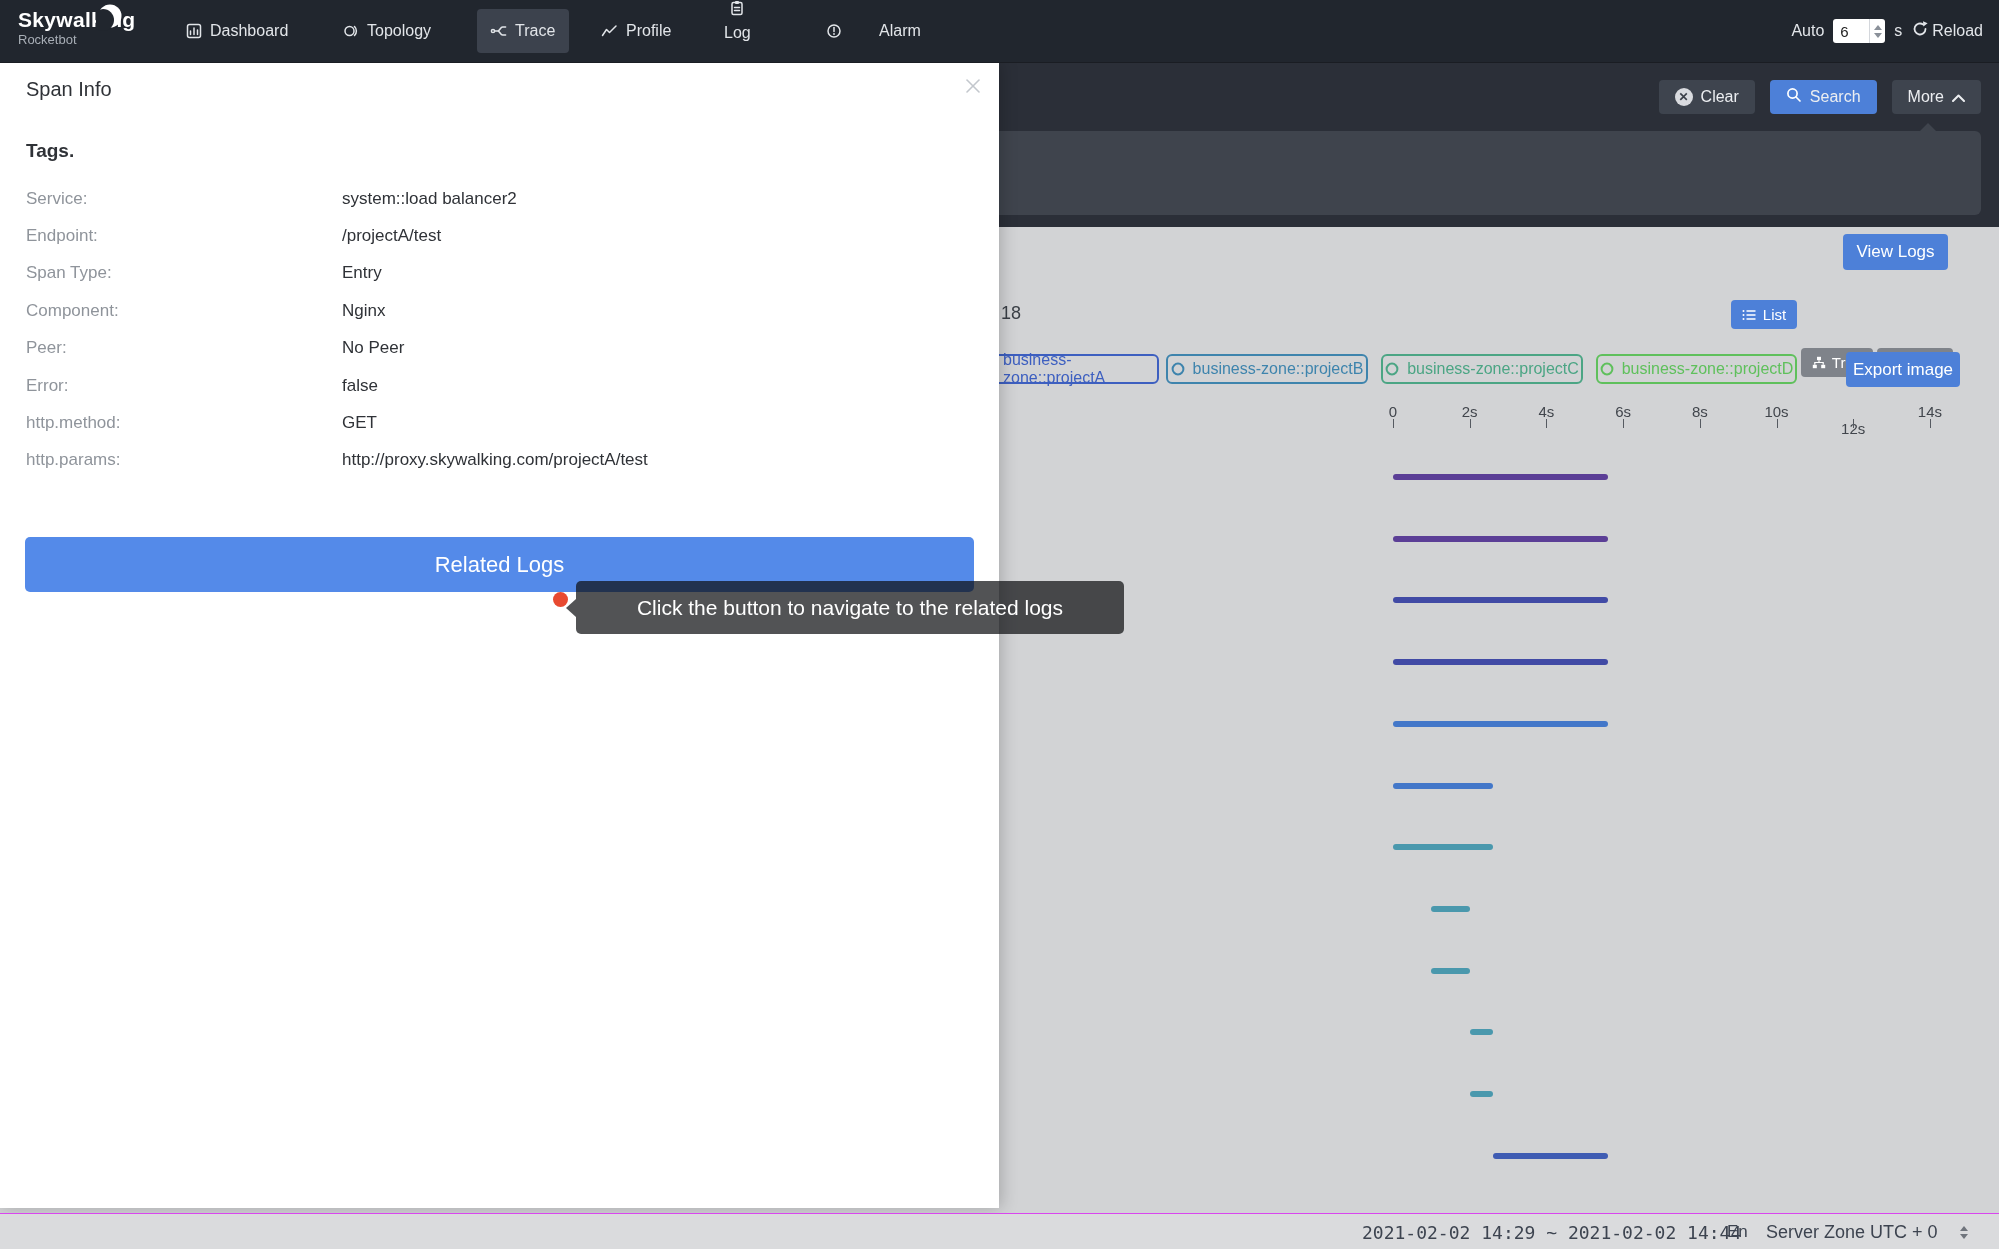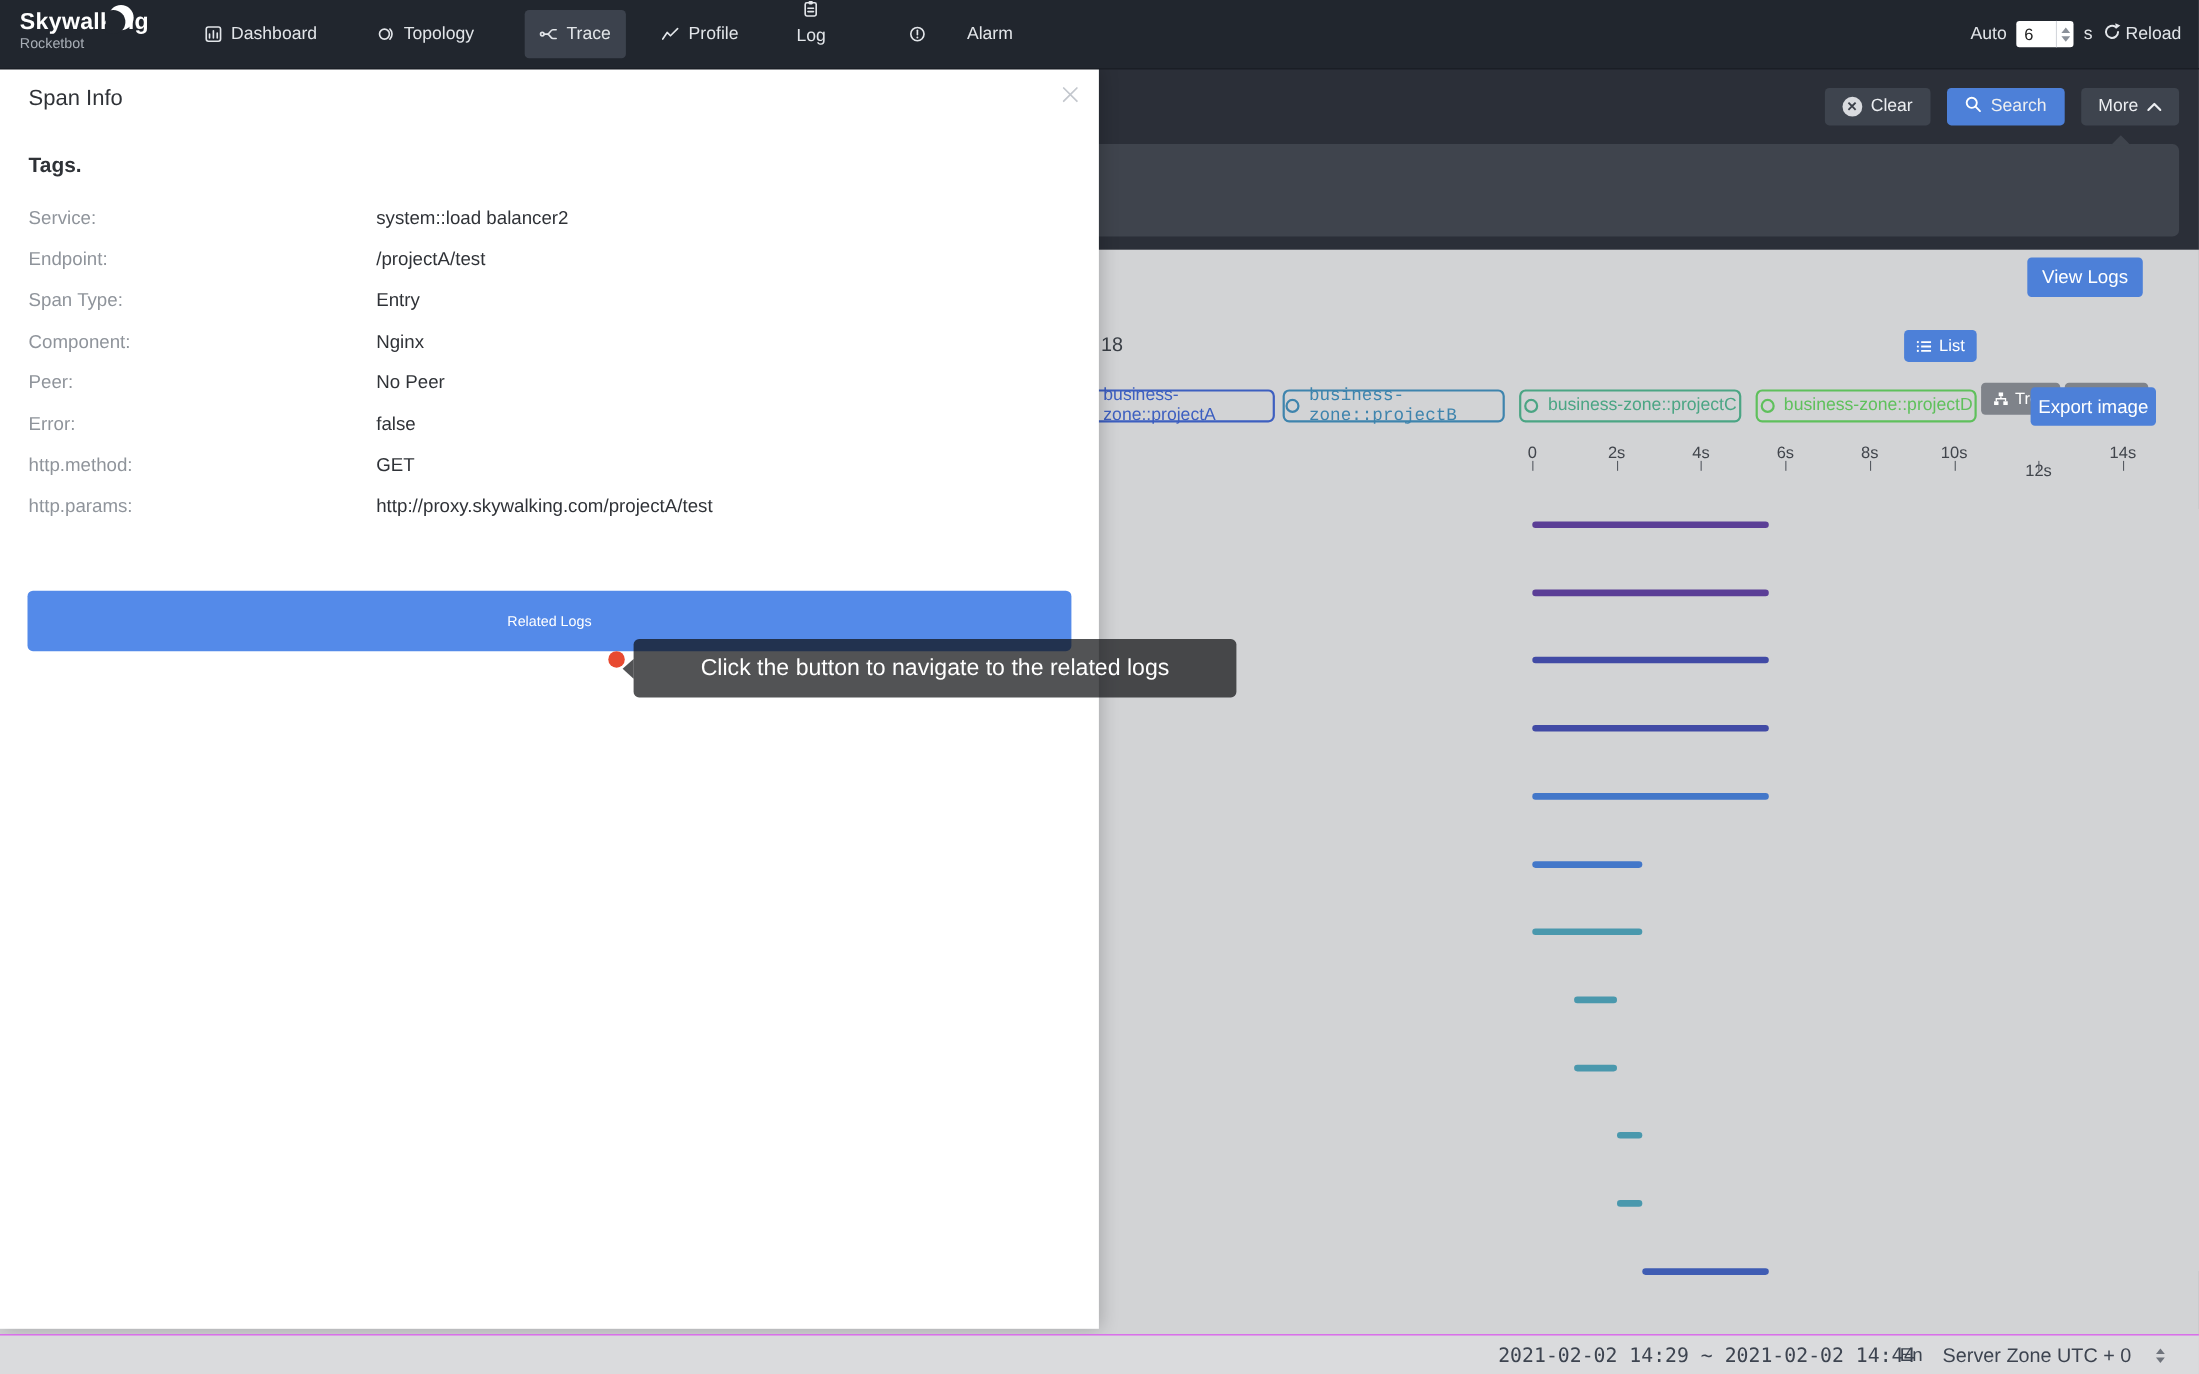--- a/index.html
+++ b/index.html
@@ -60,21 +60,21 @@
   
   .modal{position:absolute;left:0;top:62px;width:999px;height:1146px;background:#fff;z-index:20;
          box-shadow:2px 0 16px rgba(0,0,0,.22);}
   .modal-title{position:absolute;left:26px;top:16px;font-size:20px;color:#2f3237;}
   .modal-close{position:absolute;right:18px;top:16px;color:#c3c7cd;cursor:pointer;display:flex;}
   .tags-head{position:absolute;left:26px;top:78px;font-size:19px;font-weight:bold;color:#2f3237;}
   .frow{position:absolute;left:0;width:999px;height:37px;display:flex;align-items:center;}
   .frow .lab{position:absolute;left:26px;color:#8f949b;font-size:17px;}
   .frow .val{position:absolute;left:342px;color:#2f3237;font-size:17px;}
   .related-btn{position:absolute;left:25px;top:475px;width:949px;height:55px;background:#548ae9;
-               color:#fff;font-size:13px;border-radius:5px;display:flex;align-items:center;justify-content:center;cursor:pointer;}
+               color:#fff;font-size:22px;border-radius:5px;display:flex;align-items:center;justify-content:center;cursor:pointer;}
 
   
   .tooltip{position:absolute;left:576px;top:581px;width:548px;height:53px;box-sizing:border-box;
            background:rgba(15,17,20,.72);border-radius:5px;color:#fff;font-size:21px;z-index:40;
            display:flex;align-items:center;justify-content:center;}
   .tooltip-arrow{position:absolute;left:-10px;top:50%;transform:translateY(-50%);width:0;height:0;
                  border-top:9px solid transparent;border-bottom:9px solid transparent;
                  border-right:10px solid rgba(15,17,20,.72);}
   .red-dot{position:absolute;left:553px;top:592px;width:15px;height:15px;border-radius:50%;
            background:#e84a31;z-index:41;}
@@ -162,21 +162,21 @@
     </div>
   <div id="pill-row">
       <div class="pill" style="left: 979px; width: 180px; color: rgb(61, 95, 192); border-color: rgb(61, 95, 192);">
         <span style="display:flex">
           <svg width="14" height="14" viewBox="0 0 14 14">
             <circle cx="7" cy="7" r="5.4" fill="none" stroke="currentColor" stroke-width="2"></circle>
           </svg>
         </span>
         <span>business-zone::projectA</span>
       </div>
-      <div class="pill" style="left: 1166px; width: 202px; color: rgb(62, 132, 173); border-color: rgb(62, 132, 173); font-family: Liberation Mono, monospace;">
+      <div class="pill" style="left: 1166px; width: 202px; color: rgb(62, 132, 173); border-color: rgb(62, 132, 173);">
         <span style="display:flex">
           <svg width="14" height="14" viewBox="0 0 14 14">
             <circle cx="7" cy="7" r="5.4" fill="none" stroke="currentColor" stroke-width="2"></circle>
           </svg>
         </span>
         <span>business-zone::projectB</span>
       </div>
       <div class="pill" style="left: 1381px; width: 202px; color: rgb(75, 165, 132); border-color: rgb(75, 165, 132);">
         <span style="display:flex">
           <svg width="14" height="14" viewBox="0 0 14 14">

